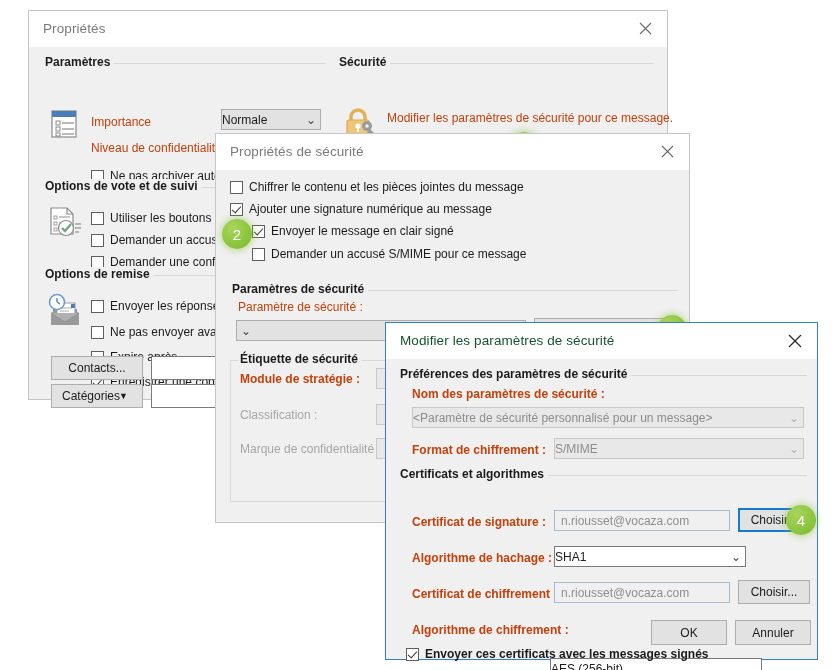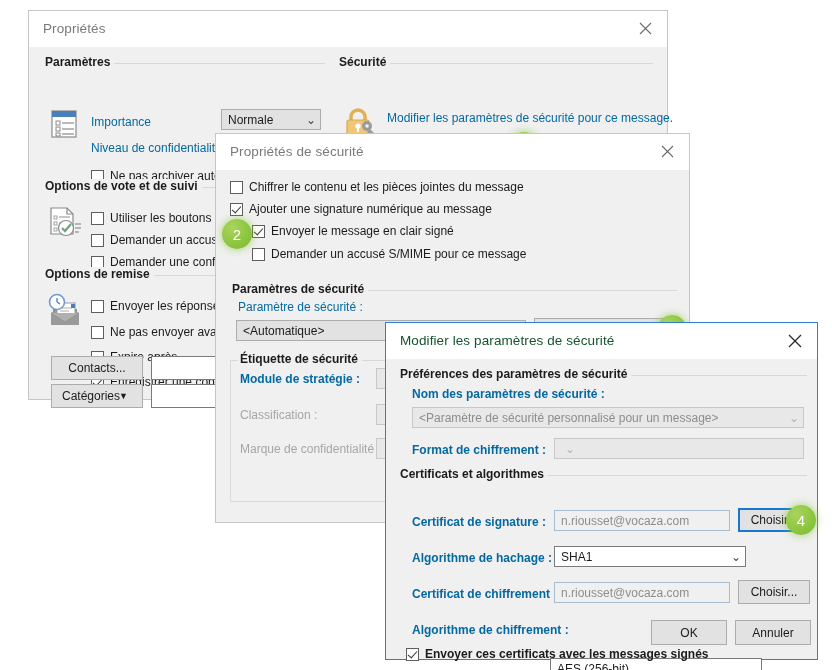--- a/index.html
+++ b/index.html
@@ -59,31 +59,30 @@
   .group-line-top {
     position: absolute; left: 0; right: 0; top: 0;
     height: 1px; background: #d8d8d8;
   }
   .group-box {
     position: absolute;
     border: 1px solid #d8d8d8;
   }
 
   
-  .lbl { position: absolute; white-space: nowrap; font-size: 12px; color: #0369a1; }
+  .lbl { position: absolute; white-space: nowrap; font-size: 12px; color: #c2410c; }
   .lbl.bold { font-weight: bold; }
   .lbl.dim { color: #a6a6a6; }
 
   .combo {
     position: absolute;
     background: #e2e2e2;
     border: 1px solid #adadad;
     height: 21px;
     display: flex; align-items: center;
-    padding-left: 6px;
     font-size: 12px;
     color: #1b1b1b;
     justify-content: space-between;
   }
   .combo .cval { flex: 1; overflow: hidden; white-space: nowrap; }
   .combo .chev {
     width: 18px; display:flex; align-items:center; justify-content:center;
     color: #444;
   }
   .combo.disabled { color: #8d8d8d; background: #e8e8e8; border-color: #c8c8c8; }
@@ -342,21 +341,20 @@
         <span class="box"></span>
         <span class="ctext">Demander un accusé S/MIME pour ce message</span>
       </div>
 
       <div class="group" style="left:14px; top:120px; width:447px; height:1px;">
         <div class="group-line-top"></div>
         <div class="group-label">Paramètres de sécurité</div>
       </div>
       <div class="lbl" style="left:22px; top:130px;">Paramètre de sécurité :</div>
       <div class="combo" style="left:20px; top:150px; width:290px;">
-        <span class="cval">&lt;Automatique&gt;</span>
         <span class="chev">⌄</span>
       </div>
       <div class="btn" style="left:318px; top:148px; width:142px;">
         <span>Modifier les paramètres...</span>
       </div>
       <div class="badge" style="left:441px; top:145px;">
         <span>3</span>
       </div>
 
       <div class="group-box" style="left:14px; top:190px; width:447px; height:142px;"></div>
@@ -398,20 +396,21 @@
         <div class="group-line-top"></div>
         <div class="group-label">Préférences des paramètres de sécurité</div>
       </div>
       <div class="lbl bold" style="left:26px; top:28px;">Nom des paramètres de sécurité :</div>
       <div class="combo disabled" style="left:26px; top:48px; width:392px;">
         <span class="cval">&lt;Paramètre de sécurité personnalisé pour un message&gt;</span>
         <span class="chev">⌄</span>
       </div>
       <div class="lbl bold" style="left:26px; top:84px;">Format de chiffrement :</div>
       <div class="combo disabled" style="left:168px; top:79px; width:250px;">
+        <span class="cval">S/MIME</span>
         <span class="chev">⌄</span>
       </div>
 
       <div class="group" style="left:12px; top:116px; width:409px; height:1px;">
         <div class="group-line-top"></div>
         <div class="group-label">Certificats et algorithmes</div>
       </div>
 
       <div class="lbl bold" style="left:26px; top:156px;">Certificat de signature :</div>
       <div class="textbox readonly" style="left:168px; top:151px; width:176px;">

